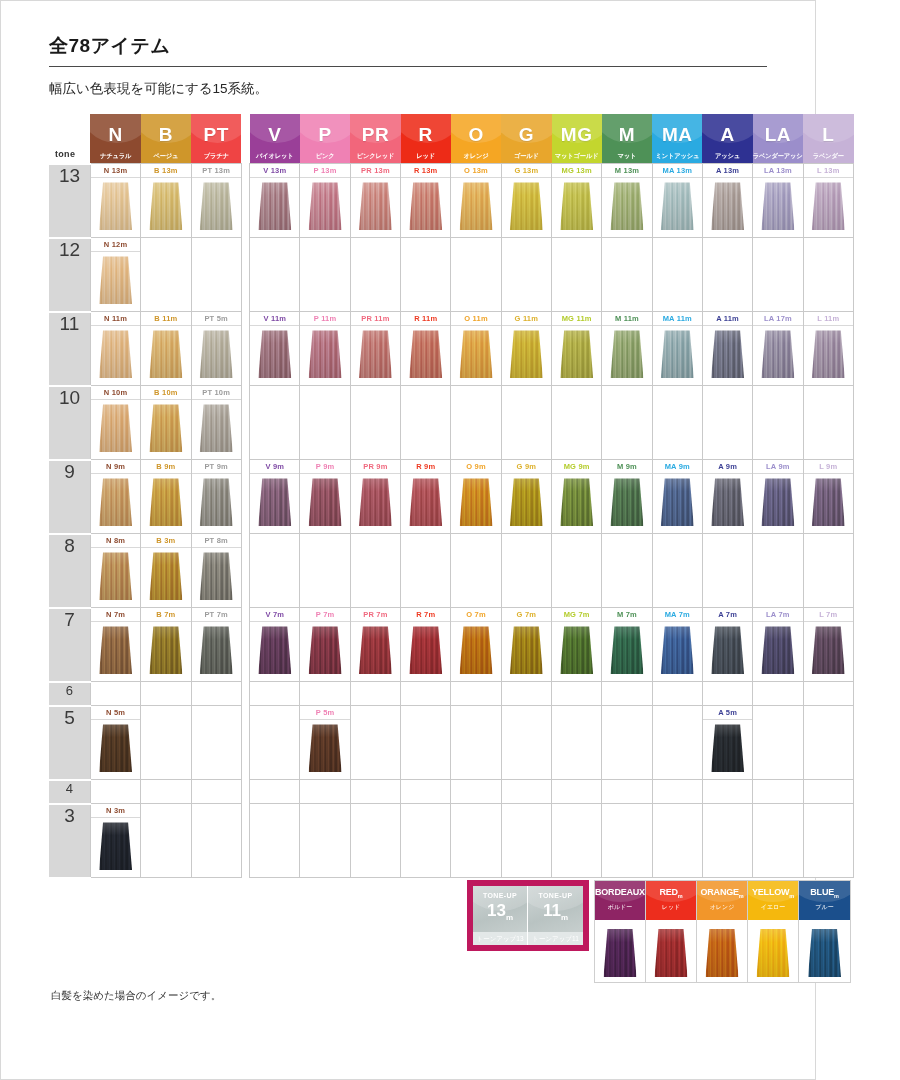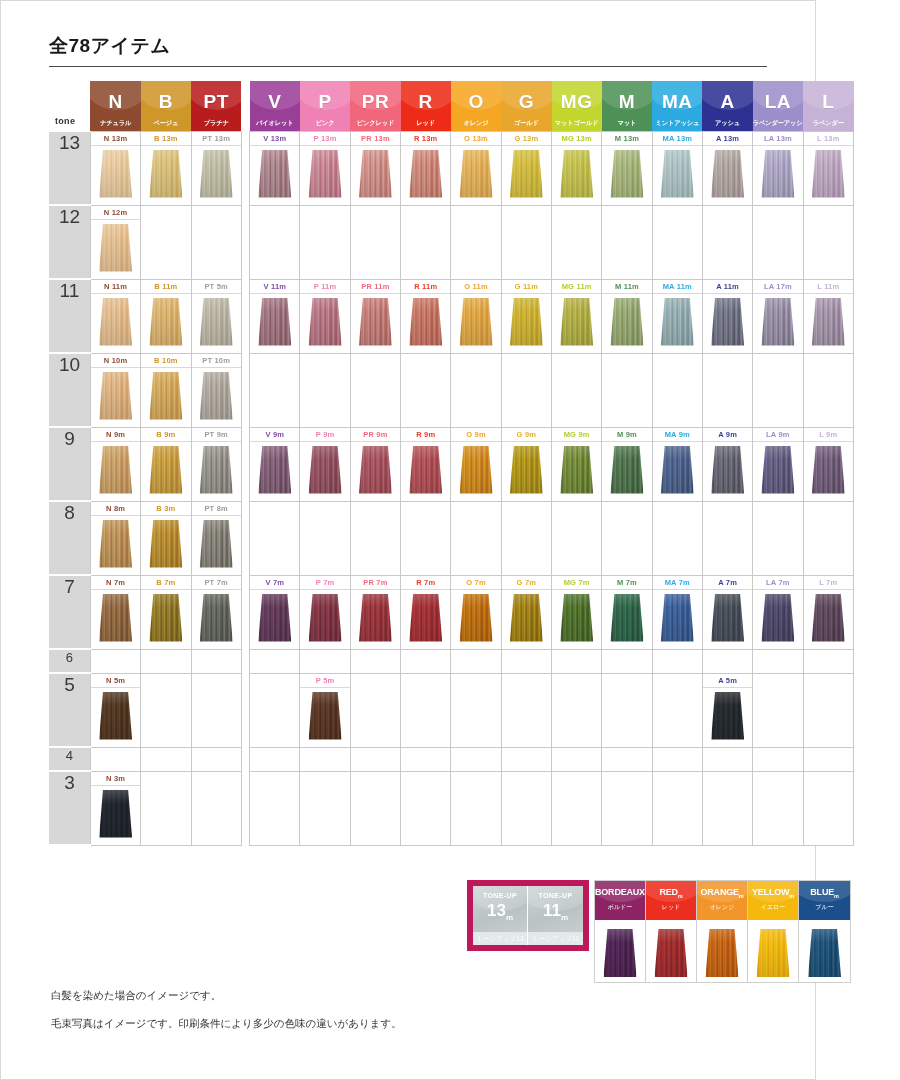--- a/index.html
+++ b/index.html
@@ -174,20 +174,21 @@
   .notes p{ margin:0 0 14px 0; font-size:10.5px; color:#333; }
 </style>
 </head>
 <body>
 
 <div class="page">
 
   <div class="hdr">
     <h1>全78アイテム</h1>
     <div class="rule"></div>
+    <p>幅広い色表現を可能にする15系統。</p>
   </div>
 
   <div class="chart">
     <table class="grid">
       <colgroup id="colgroup">
           <col class="col-tone">
           <col class="sw-col">
           <col class="sw-col">
           <col class="sw-col">
           <col class="col-gap">
@@ -210,21 +211,21 @@
               <span>tone</span>
             </th>
             <th class="brand" style="background:#8d4a2f">
               <div class="code">N</div>
               <div class="jp">ナチュラル</div>
             </th>
             <th class="brand" style="background:#cf962a">
               <div class="code">B</div>
               <div class="jp">ベージュ</div>
             </th>
-            <th class="brand" style="background:#b91c1c">
+            <th class="brand" style="background:#ef4444">
               <div class="code">PT</div>
               <div class="jp">プラチナ</div>
             </th>
             <th></th>
             <th class="brand" style="background:#9a3f98">
               <div class="code">V</div>
               <div class="jp">バイオレット</div>
             </th>
             <th class="brand" style="background:#ef81b4">
               <div class="code">P</div>
@@ -1176,16 +1177,15 @@
               <div class="strands"></div>
               <div class="shade"></div>
             </div>
           </div>
         </div>
       </div>
   </div>
 
   <div class="notes">
     <p>白髪を染めた場合のイメージです。</p>
-    <p>毛束写真はイメージです。印刷条件により多少の色味の違いがあります。</p>
   </div>
 
 </div>
 
 </body></html>

